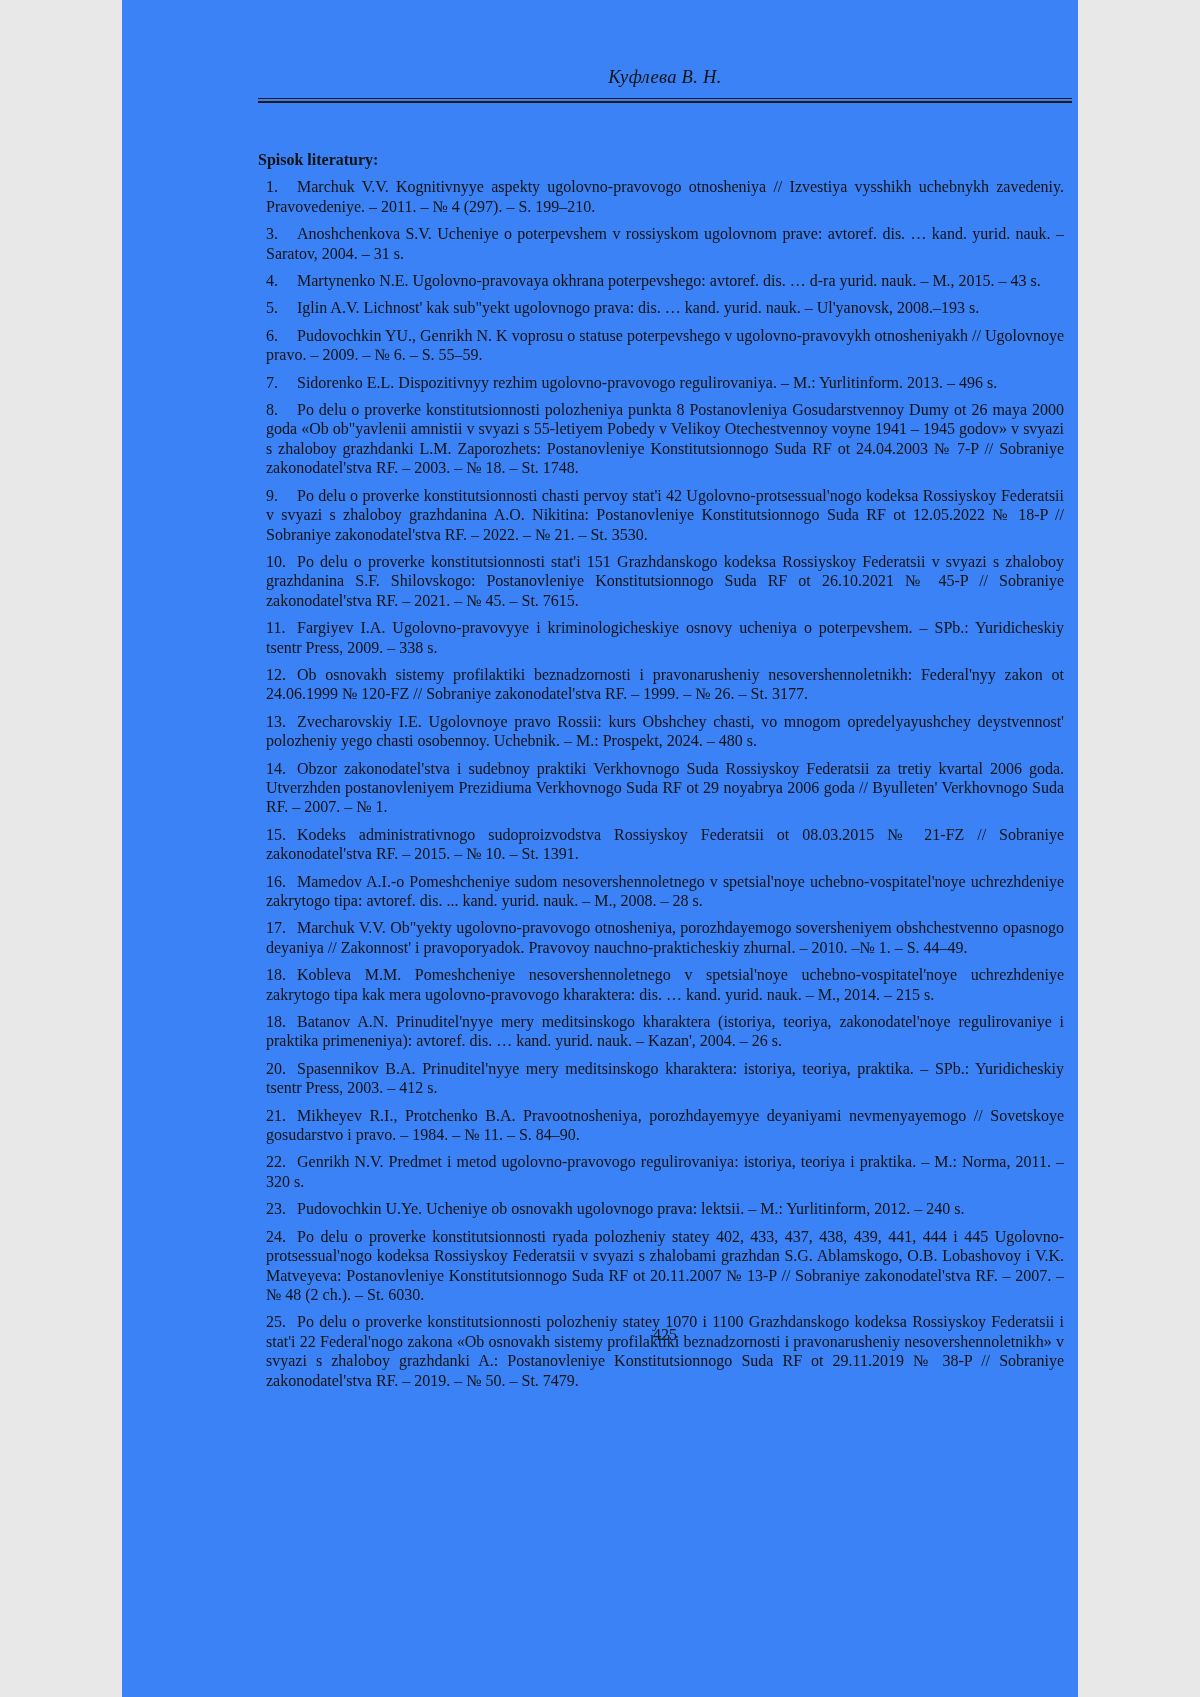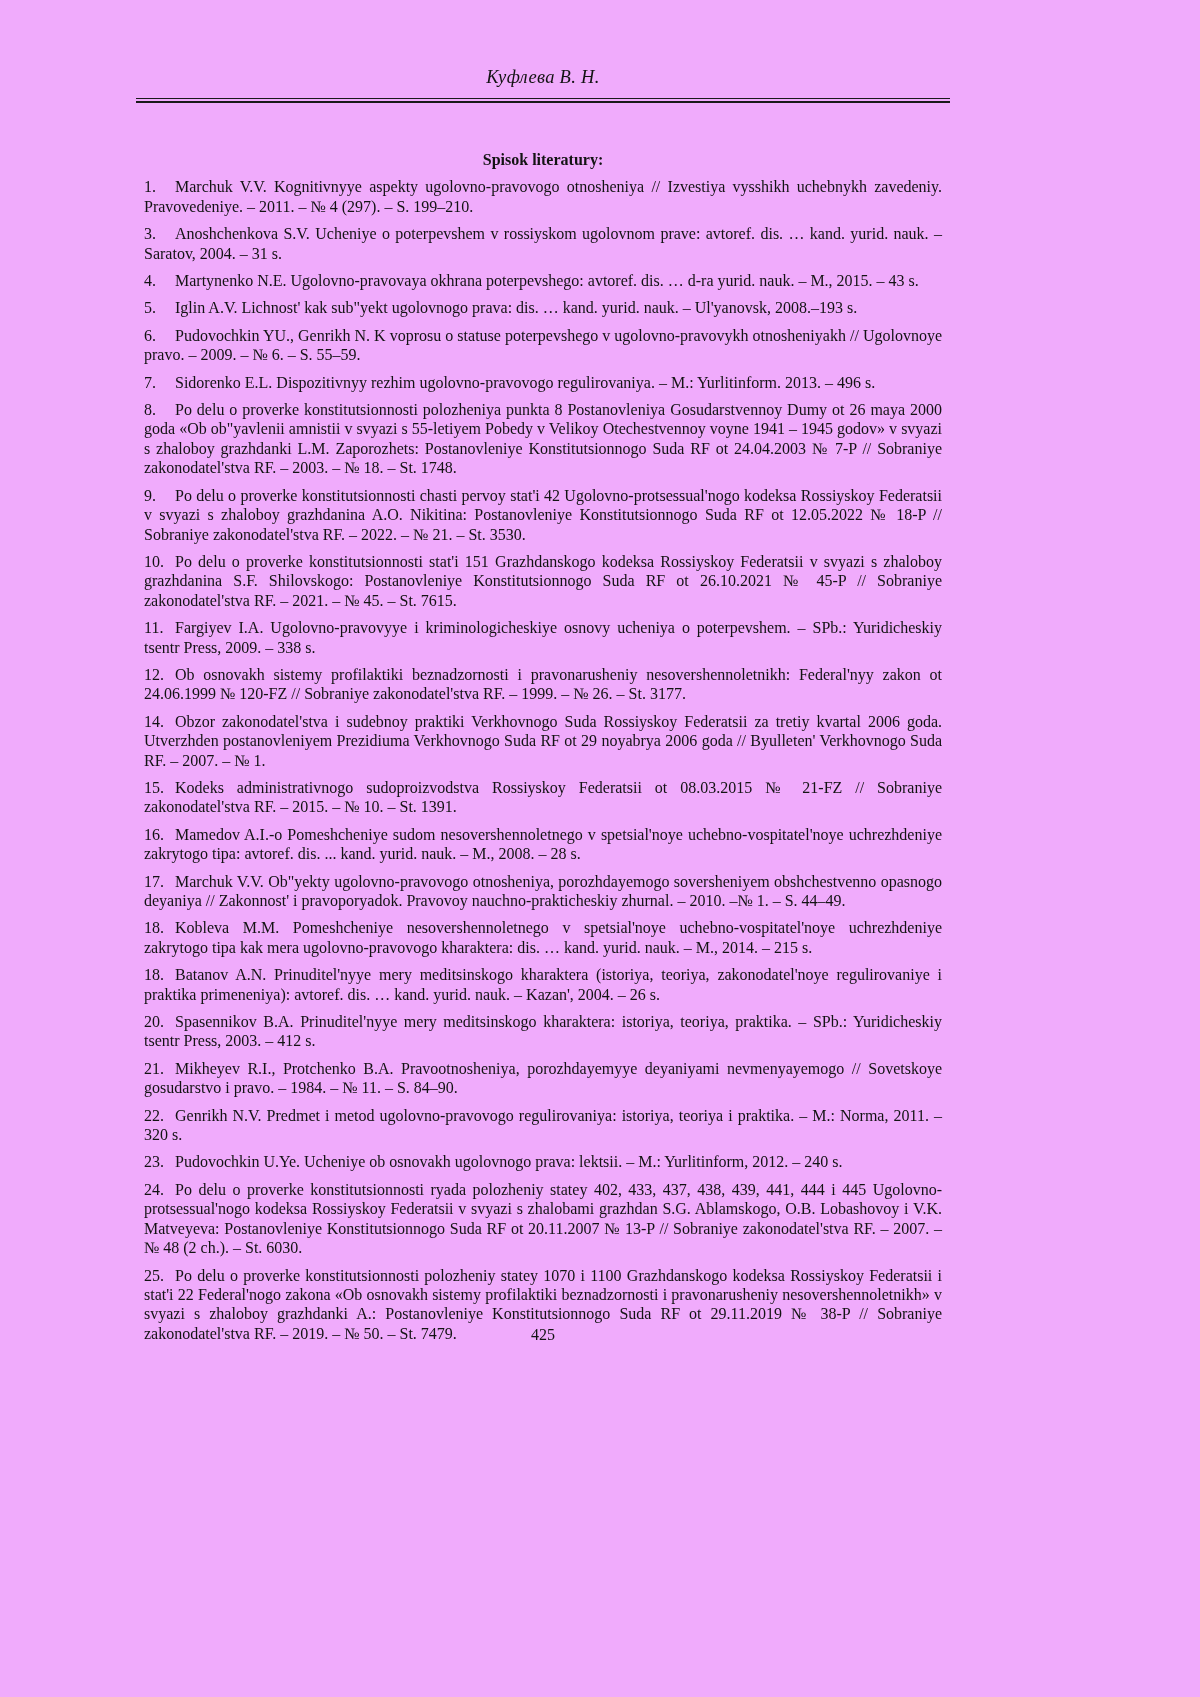--- a/index.html
+++ b/index.html
@@ -2,24 +2,24 @@
 <html><head>
 <meta charset="utf-8">
 <style>
   html, body {
     margin: 0;
     padding: 0;
     background: #e8e8e8;
   }
   .page {
     position: relative;
-    width: 1200px;
+    width: 956px;
     height: 1697px;
     margin: 0 auto;
-    background: #f0abfc;
+    background: #3b82f6;
     color: #131313;
     font-family: "Liberation Serif", "DejaVu Serif", serif;
     overflow: hidden;
   }
   .running-head {
     position: absolute;
     top: 67px;
     left: 136px;
     width: 814px;
     text-align: center;
@@ -36,21 +36,20 @@
     border-top: 1.5px solid #1a1a1a;
     border-bottom: 2.5px solid #1a1a1a;
   }
   .content {
     position: absolute;
     top: 150px;
     left: 136px;
     width: 814px;
   }
   .section-title {
-    text-align: center;
     font-weight: bold;
     font-size: 16px;
     line-height: 19.4px;
     margin: 0;
   }
   .ref-list p.ref {
     margin: 8px;
     font-size: 16px;
     line-height: 19.4px;
     text-align: justify;
@@ -82,20 +81,21 @@
         <p class="ref"><span class="ref-num">3.</span><span class="ref-text">Anoshchenkova S.V. Ucheniye o poterpevshem v rossiyskom ugolovnom prave: avtoref. dis. … kand. yurid. nauk. – Saratov, 2004. – 31 s.</span></p>
         <p class="ref"><span class="ref-num">4.</span><span class="ref-text">Martynenko N.E. Ugolovno-pravovaya okhrana poterpevshego: avtoref. dis. … d-ra yurid. nauk. – M., 2015. – 43 s.</span></p>
         <p class="ref"><span class="ref-num">5.</span><span class="ref-text">Iglin A.V. Lichnost' kak sub"yekt ugolovnogo prava: dis. … kand. yurid. nauk. – Ul'yanovsk, 2008.–193 s.</span></p>
         <p class="ref"><span class="ref-num">6.</span><span class="ref-text">Pudovochkin YU., Genrikh N. K voprosu o statuse poterpevshego v ugolovno-pravovykh otnosheniyakh // Ugolovnoye pravo. – 2009. – № 6. – S. 55–59.</span></p>
         <p class="ref"><span class="ref-num">7.</span><span class="ref-text">Sidorenko E.L. Dispozitivnyy rezhim ugolovno-pravovogo regulirovaniya. – M.: Yurlitinform. 2013. – 496 s.</span></p>
         <p class="ref"><span class="ref-num">8.</span><span class="ref-text">Po delu o proverke konstitutsionnosti polozheniya punkta 8 Postanovleniya Gosudarstvennoy Dumy ot 26 maya 2000 goda «Ob ob"yavlenii amnistii v svyazi s 55-letiyem Pobedy v Velikoy Otechestvennoy voyne 1941 – 1945 godov» v svyazi s zhaloboy grazhdanki L.M. Zaporozhets: Postanovleniye Konstitutsionnogo Suda RF ot 24.04.2003 № 7-P // Sobraniye zakonodatel'stva RF. – 2003. – № 18. – St. 1748.</span></p>
         <p class="ref"><span class="ref-num">9.</span><span class="ref-text">Po delu o proverke konstitutsionnosti chasti pervoy stat'i 42 Ugolovno-protsessual'nogo kodeksa Rossiyskoy Federatsii v svyazi s zhaloboy grazhdanina A.O. Nikitina: Postanovleniye Konstitutsionnogo Suda RF ot 12.05.2022 № 18-P // Sobraniye zakonodatel'stva RF. – 2022. – № 21. – St. 3530.</span></p>
         <p class="ref"><span class="ref-num">10.</span><span class="ref-text">Po delu o proverke konstitutsionnosti stat'i 151 Grazhdanskogo kodeksa Rossiyskoy Federatsii v svyazi s zhaloboy grazhdanina S.F. Shilovskogo: Postanovleniye Konstitutsionnogo Suda RF ot 26.10.2021 № 45-P // Sobraniye zakonodatel'stva RF. – 2021. – № 45. – St. 7615.</span></p>
         <p class="ref"><span class="ref-num">11.</span><span class="ref-text">Fargiyev I.A. Ugolovno-pravovyye i kriminologicheskiye osnovy ucheniya o poterpevshem. – SPb.: Yuridicheskiy tsentr Press, 2009. – 338 s.</span></p>
         <p class="ref"><span class="ref-num">12.</span><span class="ref-text">Ob osnovakh sistemy profilaktiki beznadzornosti i pravonarusheniy nesovershennoletnikh: Federal'nyy zakon ot 24.06.1999 № 120-FZ // Sobraniye zakonodatel'stva RF. – 1999. – № 26. – St. 3177.</span></p>
+        <p class="ref"><span class="ref-num">13.</span><span class="ref-text">Zvecharovskiy I.E. Ugolovnoye pravo Rossii: kurs Obshchey chasti, vo mnogom opredelyayushchey deystvennost' polozheniy yego chasti osobennoy. Uchebnik. – M.: Prospekt, 2024. – 480 s.</span></p>
         <p class="ref"><span class="ref-num">14.</span><span class="ref-text">Obzor zakonodatel'stva i sudebnoy praktiki Verkhovnogo Suda Rossiyskoy Federatsii za tretiy kvartal 2006 goda. Utverzhden postanovleniyem Prezidiuma Verkhovnogo Suda RF ot 29 noyabrya 2006 goda // Byulleten' Verkhovnogo Suda RF. – 2007. – № 1.</span></p>
         <p class="ref"><span class="ref-num">15.</span><span class="ref-text">Kodeks administrativnogo sudoproizvodstva Rossiyskoy Federatsii ot 08.03.2015 № 21-FZ // Sobraniye zakonodatel'stva RF. – 2015. – № 10. – St. 1391.</span></p>
         <p class="ref"><span class="ref-num">16.</span><span class="ref-text">Mamedov A.I.-o Pomeshcheniye sudom nesovershennoletnego v spetsial'noye uchebno-vospitatel'noye uchrezhdeniye zakrytogo tipa: avtoref. dis. ... kand. yurid. nauk. – M., 2008. – 28 s.</span></p>
         <p class="ref"><span class="ref-num">17.</span><span class="ref-text">Marchuk V.V. Ob"yekty ugolovno-pravovogo otnosheniya, porozhdayemogo soversheniyem obshchestvenno opasnogo deyaniya // Zakonnost' i pravoporyadok. Pravovoy nauchno-prakticheskiy zhurnal. – 2010. –№ 1. – S. 44–49.</span></p>
         <p class="ref"><span class="ref-num">18.</span><span class="ref-text">Kobleva M.M. Pomeshcheniye nesovershennoletnego v spetsial'noye uchebno-vospitatel'noye uchrezhdeniye zakrytogo tipa kak mera ugolovno-pravovogo kharaktera: dis. … kand. yurid. nauk. – M., 2014. – 215 s.</span></p>
         <p class="ref"><span class="ref-num">18.</span><span class="ref-text">Batanov A.N. Prinuditel'nyye mery meditsinskogo kharaktera (istoriya, teoriya, zakonodatel'noye regulirovaniye i praktika primeneniya): avtoref. dis. … kand. yurid. nauk. – Kazan', 2004. – 26 s.</span></p>
         <p class="ref"><span class="ref-num">20.</span><span class="ref-text">Spasennikov B.A. Prinuditel'nyye mery meditsinskogo kharaktera: istoriya, teoriya, praktika. – SPb.: Yuridicheskiy tsentr Press, 2003. – 412 s.</span></p>
         <p class="ref"><span class="ref-num">21.</span><span class="ref-text">Mikheyev R.I., Protchenko B.A. Pravootnosheniya, porozhdayemyye deyaniyami nevmenyayemogo // Sovetskoye gosudarstvo i pravo. – 1984. – № 11. – S. 84–90.</span></p>
         <p class="ref"><span class="ref-num">22.</span><span class="ref-text">Genrikh N.V. Predmet i metod ugolovno-pravovogo regulirovaniya: istoriya, teoriya i praktika. – M.: Norma, 2011. – 320 s.</span></p>
         <p class="ref"><span class="ref-num">23.</span><span class="ref-text">Pudovochkin U.Ye. Ucheniye ob osnovakh ugolovnogo prava: lektsii. – M.: Yurlitinform, 2012. – 240 s.</span></p>

